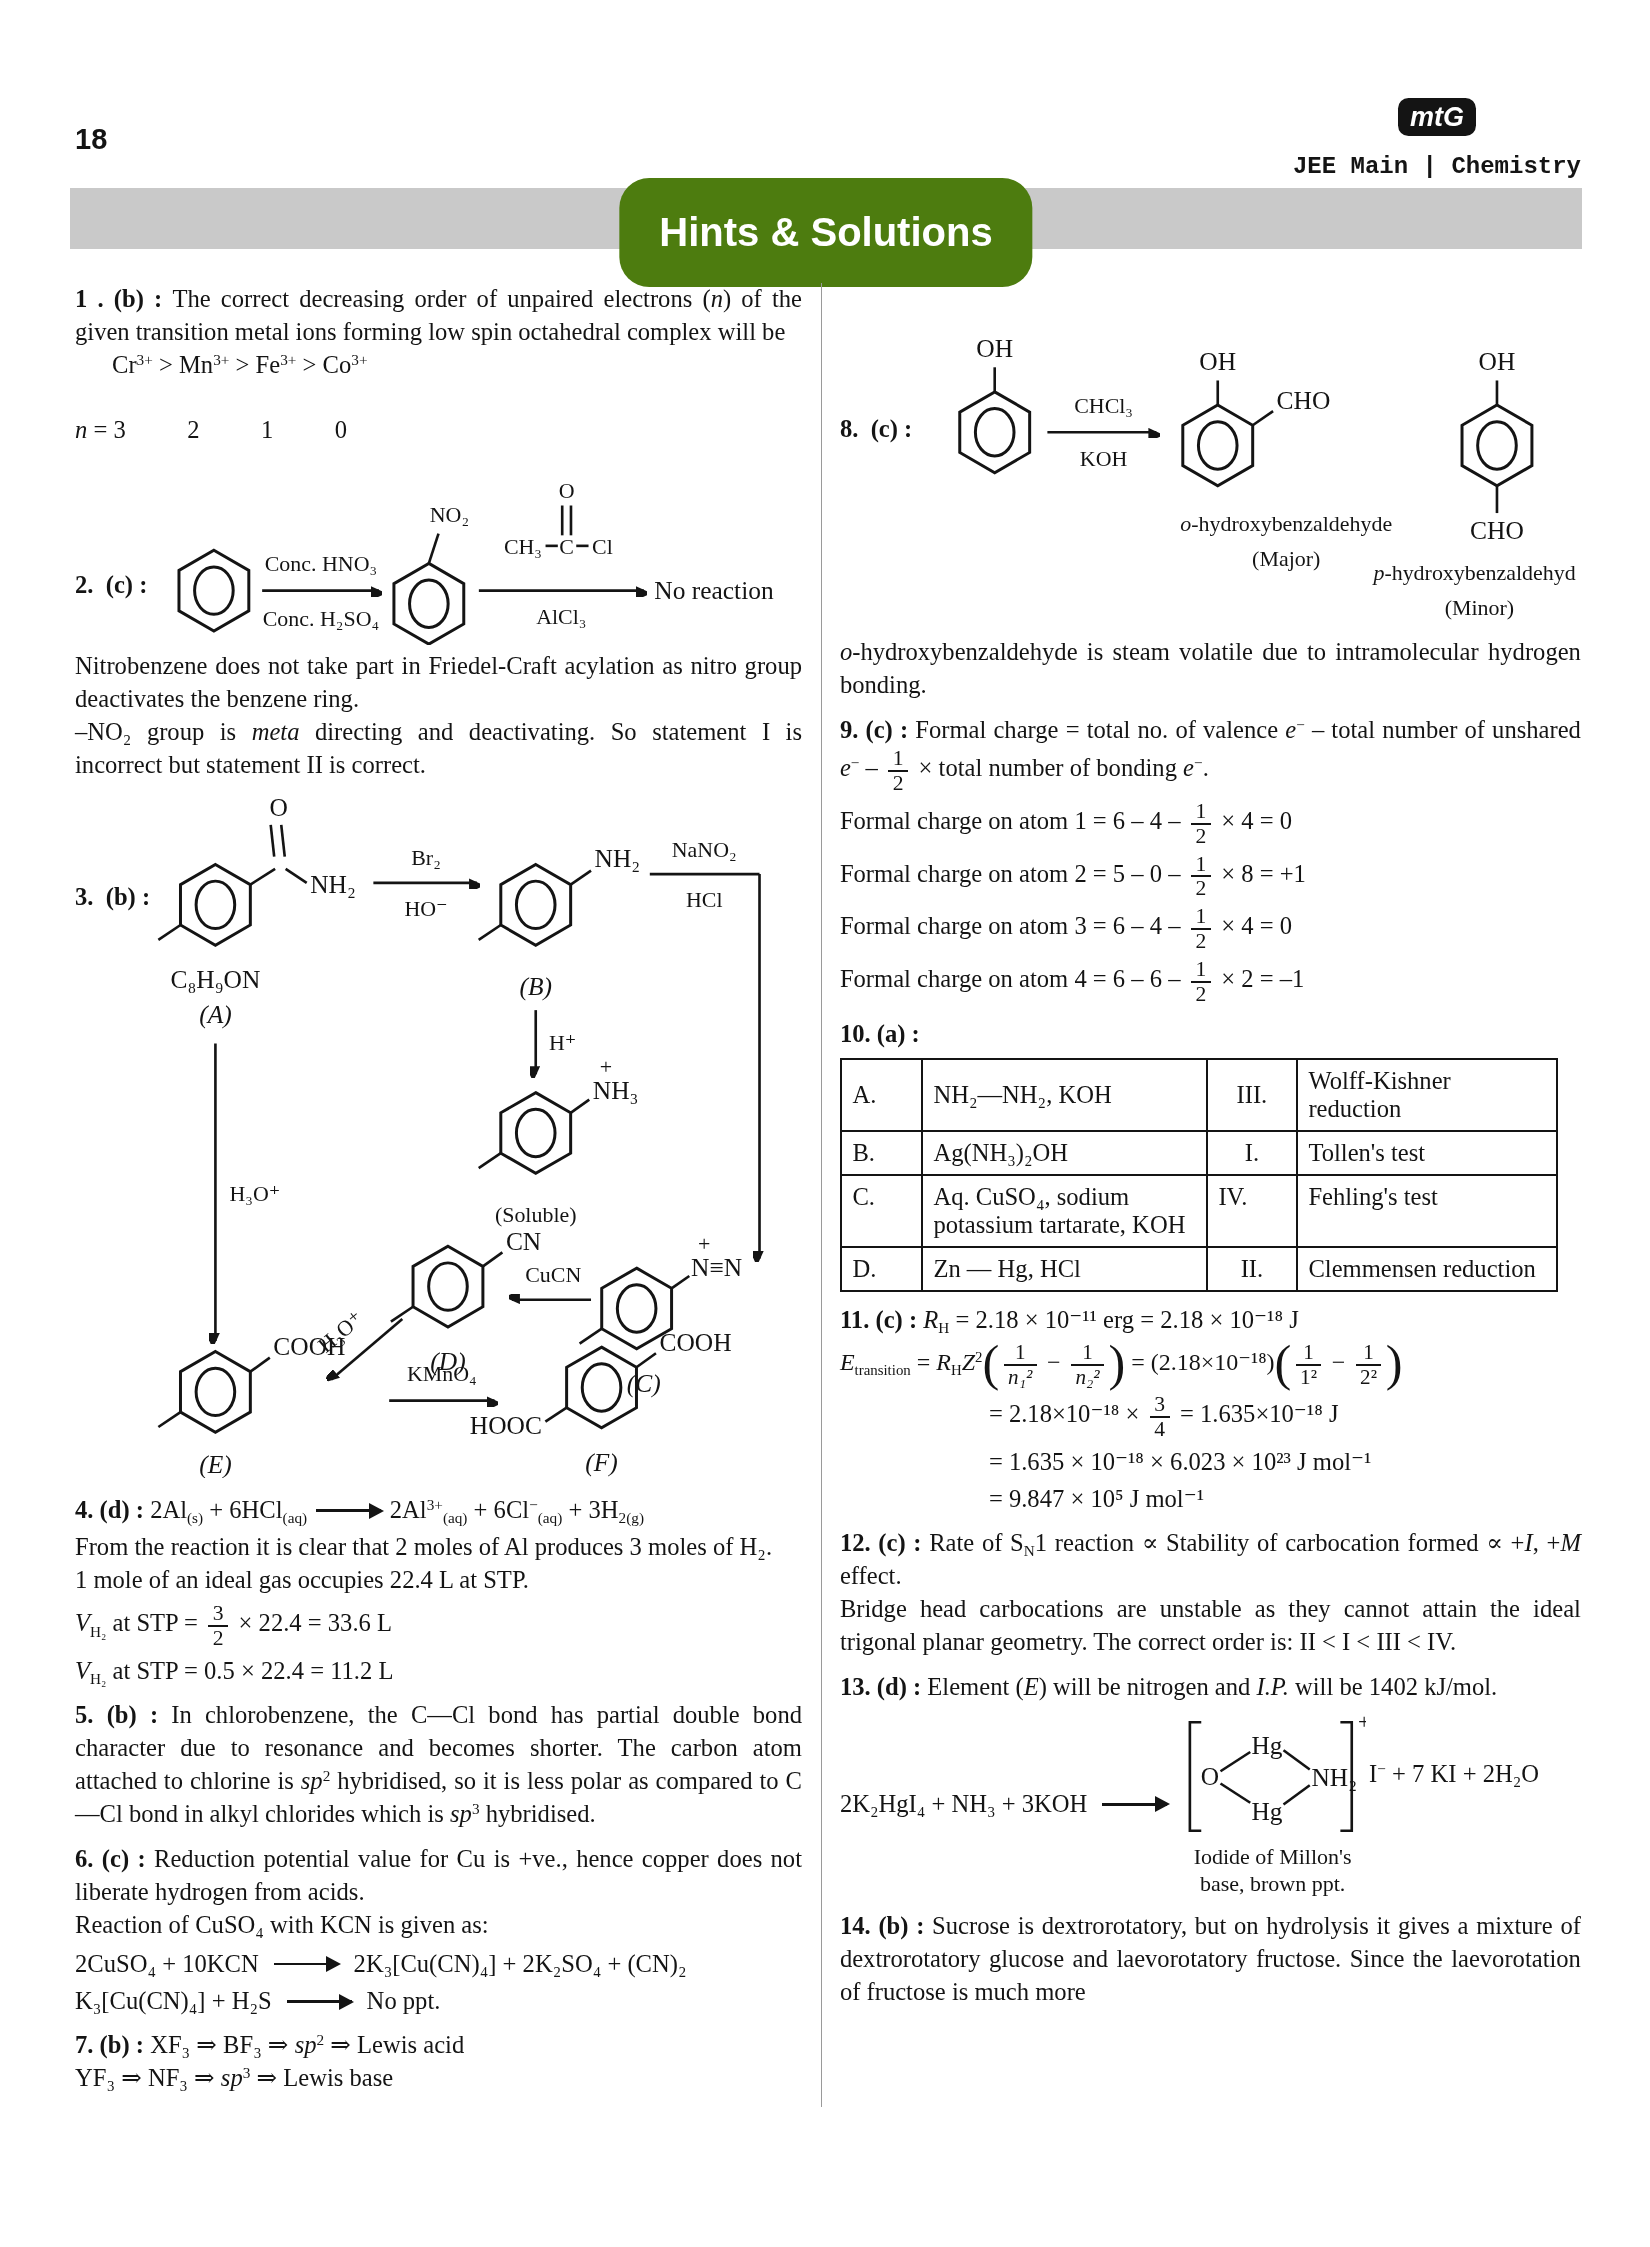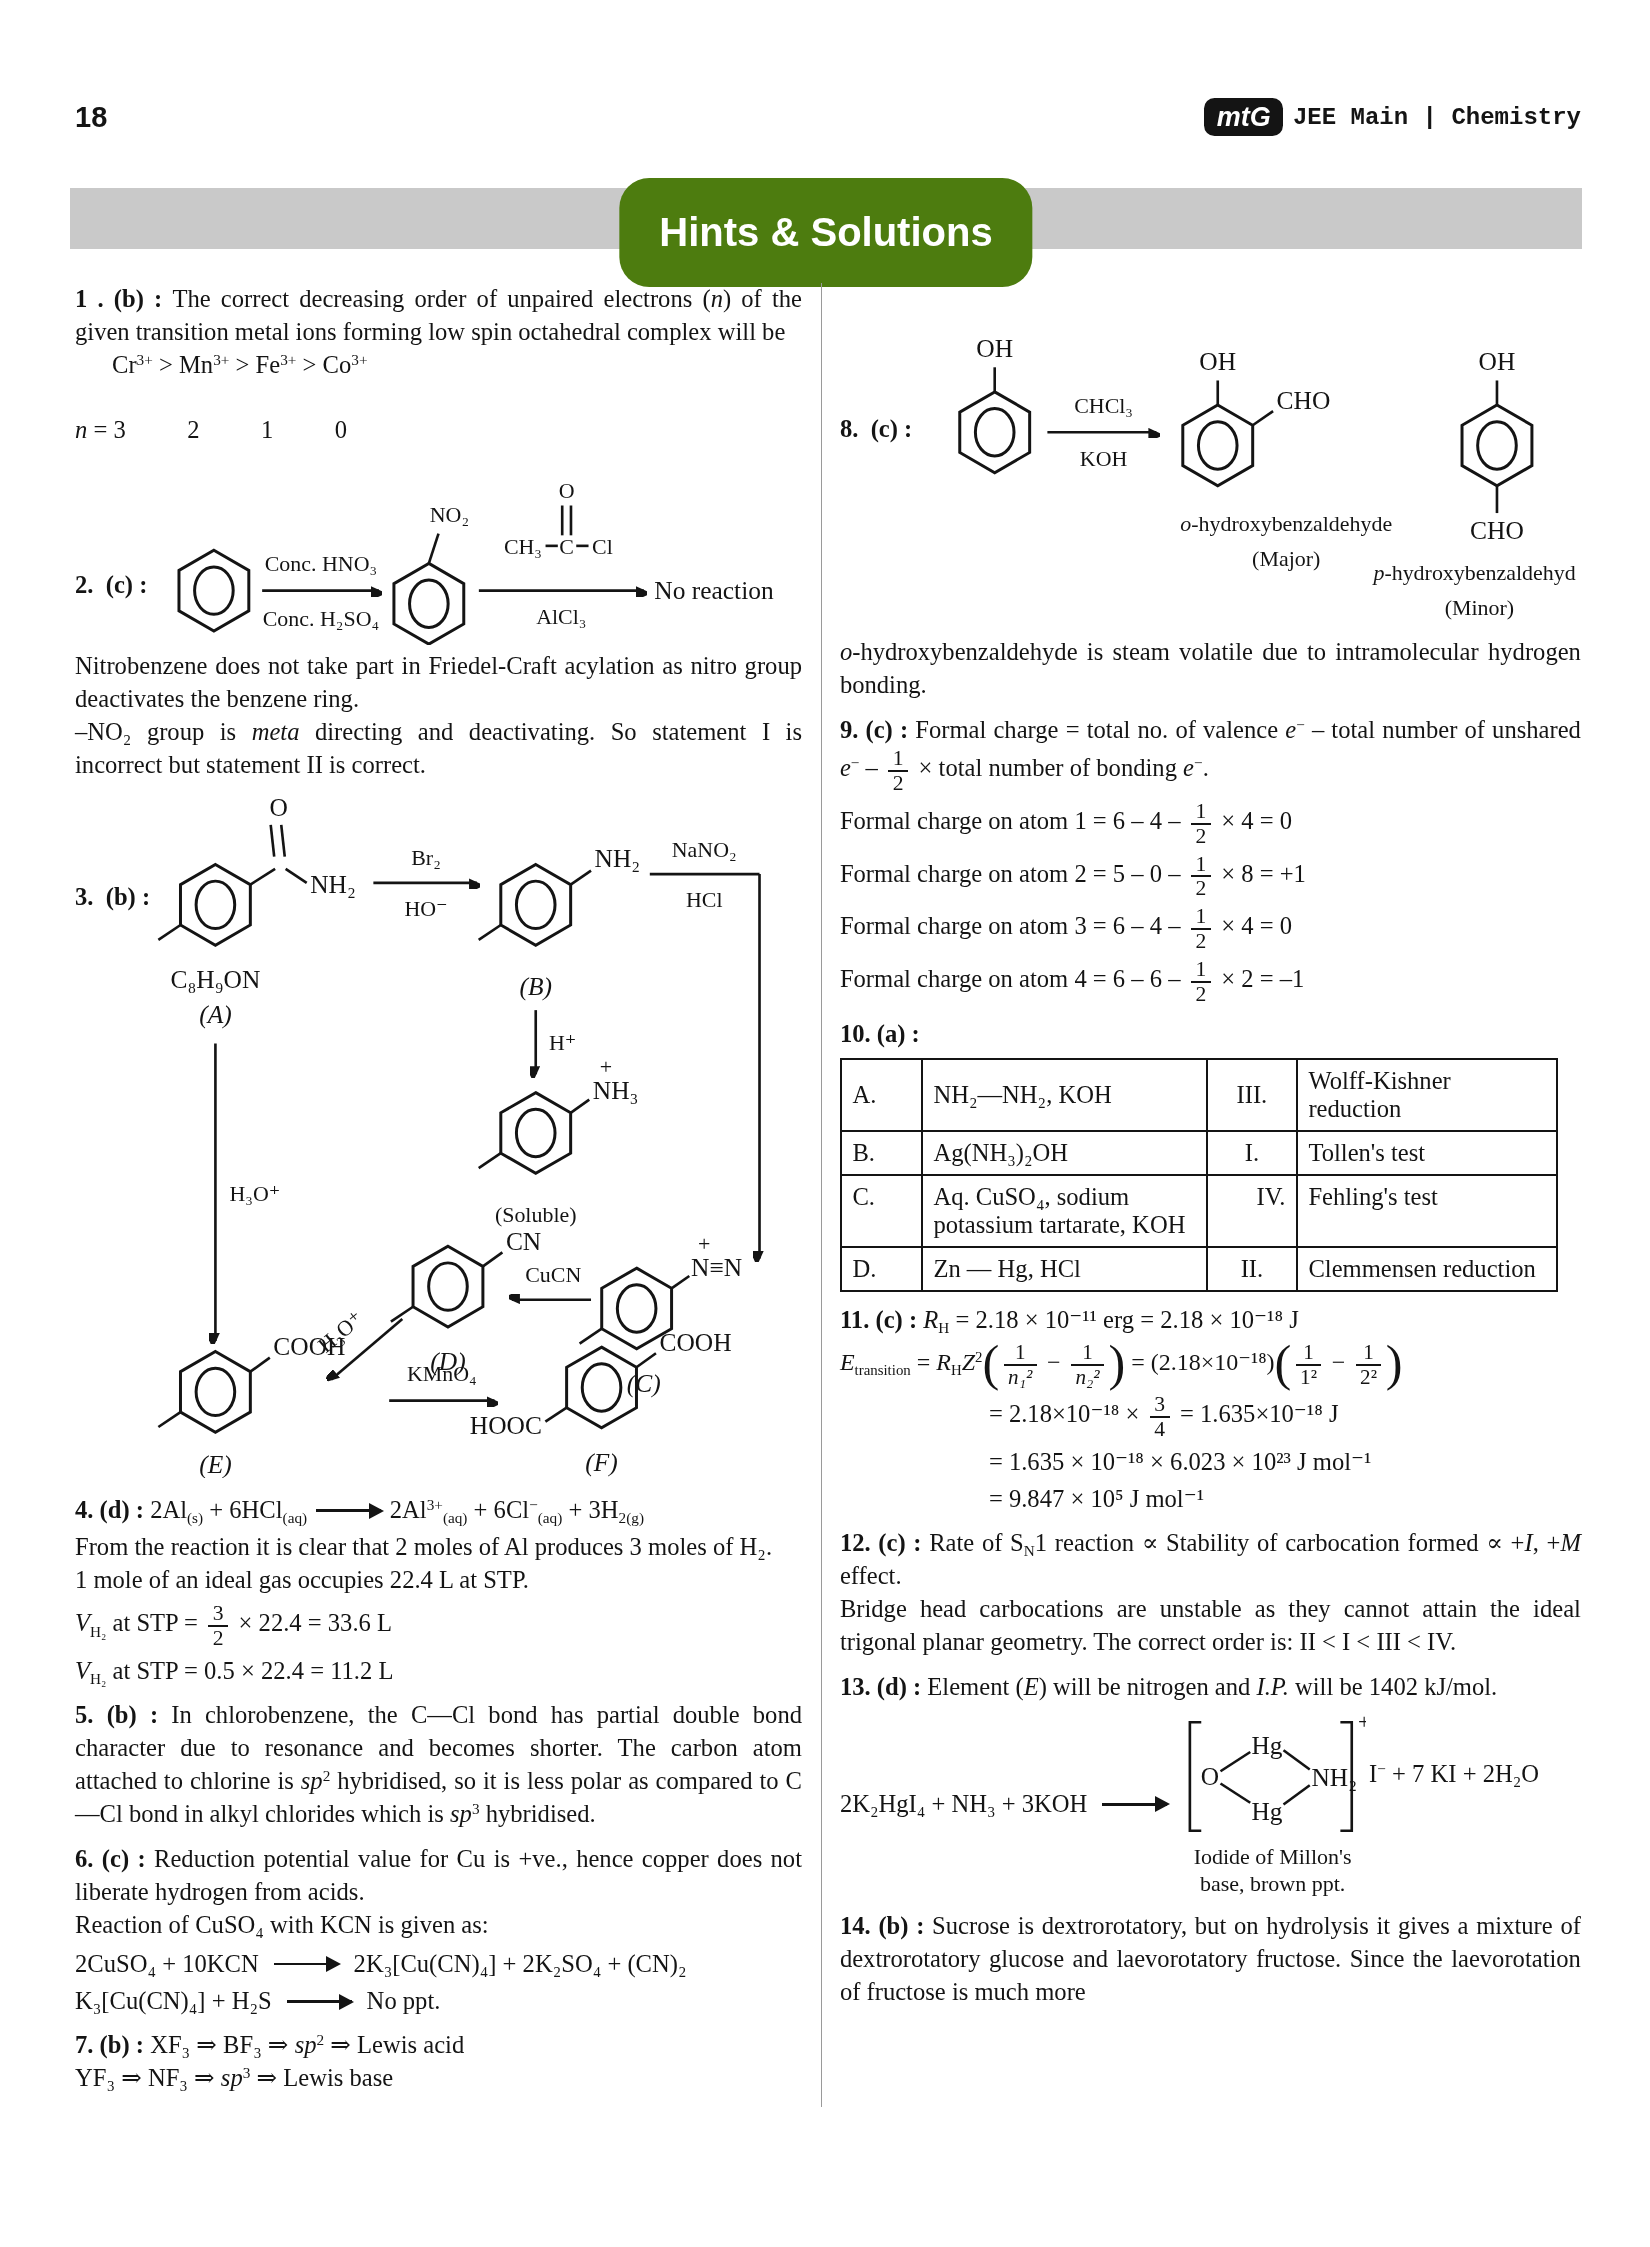--- a/index.html
+++ b/index.html
@@ -1,21 +1,21 @@
 <!DOCTYPE html>
 <html style="font-size:14px"><head>
 <meta charset="utf-8">
 <style>
   html,body{margin:0;padding:0;background:#ffffff;}
   .page{position:relative;width:1650px;height:2188px;background:#fff;overflow:hidden;
         font-family:"Liberation Serif","DejaVu Serif","DejaVu Sans",serif;color:#141414;}
   
   .pagehead{position:absolute;top:98px;left:75px;width:1506px;display:flex;justify-content:space-between;align-items:center;}
   .pagenum{font-family:"Liberation Sans","DejaVu Sans",sans-serif;font-size:29px;font-weight:600;}
-  .brand{display:flex;align-items:center;gap:10px;}
+  .brand{display:flex;align-items:center;gap:17px;flex-direction:column;}
   .logo{background:#141414;color:#fff;font-family:"Liberation Sans","DejaVu Sans",sans-serif;
         font-weight:bold;font-style:italic;font-size:27px;padding:3.5px 12.3px;border-radius:10.5px;}
   .brandtext{font-family:Liberation Mono, monospace;font-weight:bold;font-size:24px;}
   
   .titleband{position:absolute;top:188px;left:70px;width:1512px;height:61px;background:#c9c9c9;}
   .titlepill{position:absolute;left:50%;top:-9.7px;transform:translateX(-50%);background:#4d7c0f;color:#fff;
              font-family:"Liberation Sans","DejaVu Sans",sans-serif;font-weight:bold;font-size:40px;
              padding:32px 40px;border-radius:30px;white-space:nowrap;}
   
   .cols{position:absolute;top:283px;left:75px;width:1506px;display:flex;}
@@ -313,21 +313,21 @@
           </tr>
           <tr>
             <td>B.</td>
             <td>Ag(NH₃)₂OH</td>
             <td style="text-align:center">I.</td>
             <td>Tollen's test</td>
           </tr>
           <tr>
             <td style="vertical-align:top">C.</td>
             <td>Aq. CuSO₄, sodium potassium tartarate, KOH</td>
-            <td style="text-align:right;vertical-align:top">IV.</td>
+            <td style="text-align:left;vertical-align:top">IV.</td>
             <td style="vertical-align:top">Fehling's test</td>
           </tr>
           <tr>
             <td>D.</td>
             <td>Zn — Hg, HCl</td>
             <td style="text-align:center">II.</td>
             <td>Clemmensen reduction</td>
           </tr>
         </tbody>
           </table>

